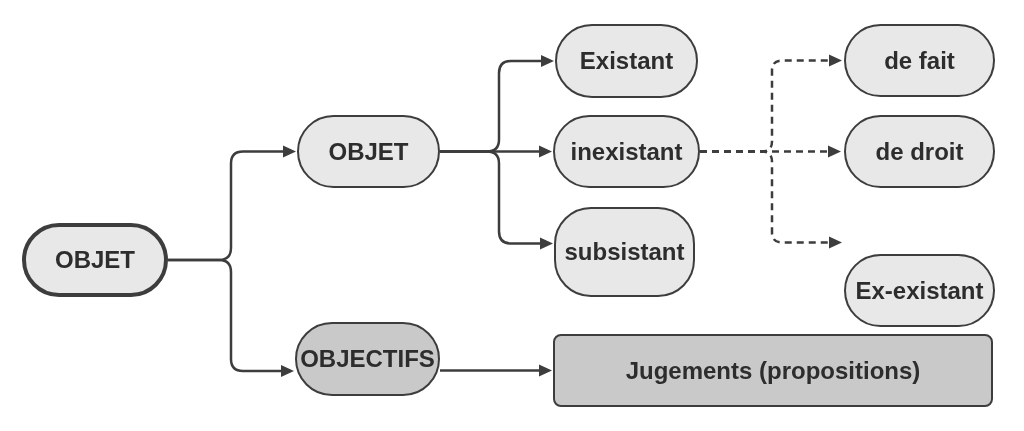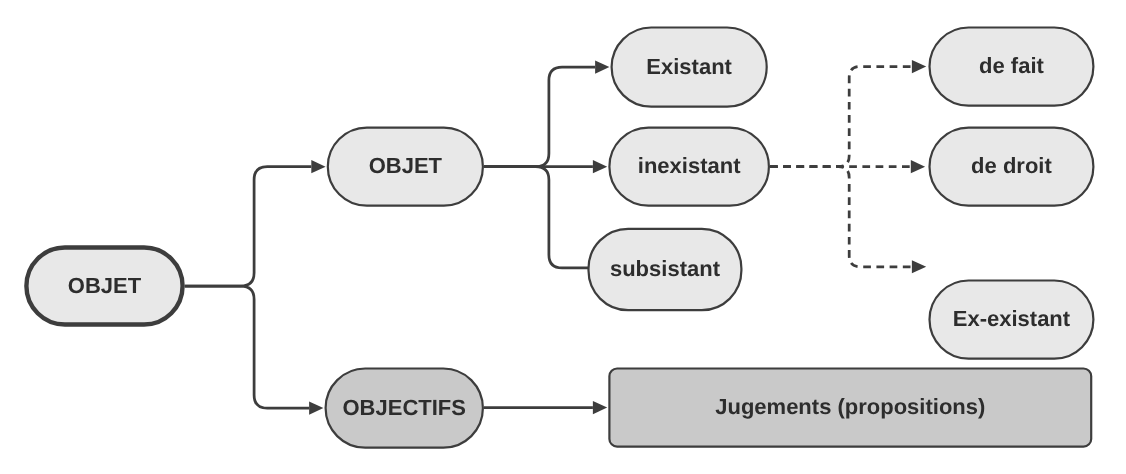--- a/index.html
+++ b/index.html
@@ -19,36 +19,36 @@
     position: absolute;
     display: flex;
     align-items: center;
     justify-content: center;
     box-sizing: border-box;
     background: var(--node-fill-light, #e8e8e8);
     border: 2px solid var(--node-border, #3d3d3d);
     border-radius: 37px;
     color: var(--text, #2d2d2d);
     font-weight: bold;
-    font-size: 20px;
+    font-size: 24px;
     text-align: center;
     white-space: nowrap;
   }
   .node.dark { background: var(--node-fill-dark, #c9c9c9); }
   .node.root { border-width: 4px; }
   .node.rect { border-radius: 8px; text-align: center; }
   .n-root       { left: 22px;  top: 223px; width: 146px; height: 74px; }
   .n-objet      { left: 297px; top: 115px; width: 143px; height: 73px; }
   .n-existant   { left: 555px; top: 24px;  width: 143px; height: 74px; }
   .n-inexistant { left: 553px; top: 115px; width: 147px; height: 73px; }
-  .n-subsistant { left: 534px; top: 207px; width: 141px; height: 76px; }
+  .n-subsistant { left: 554px; top: 207px; width: 141px; height: 90px; }
   .n-defait     { left: 844px; top: 24px;  width: 151px; height: 73px; align-items: center; }
   .n-dedroit    { left: 844px; top: 115px; width: 151px; height: 73px; }
   .n-exexistant { left: 844px; top: 206px; width: 151px; height: 73px; margin-top: 48px; }
-  .n-objectifs  { left: 295px; top: 334px; width: 145px; height: 74px; }
+  .n-objectifs  { left: 295px; top: 322px; width: 145px; height: 74px; }
   .n-jugements  { left: 553px; top: 334px; width: 440px; height: 73px; }
 </style>
 </head>
 <body>
 
 <div class="canvas">
 
   <svg class="connectors" viewBox="0 0 1024 431" xmlns="http://www.w3.org/2000/svg">
 
     <path class="conn" d="M168,260 H219 Q231,260 231,248 V163.5 Q231,151.5 243,151.5 H283"></path>

